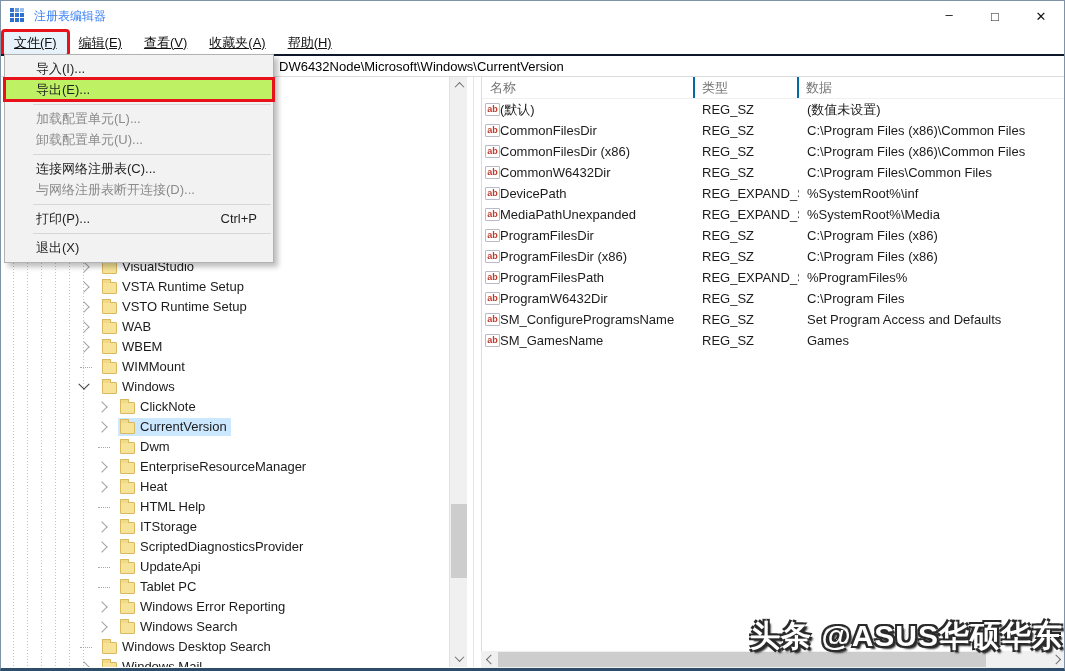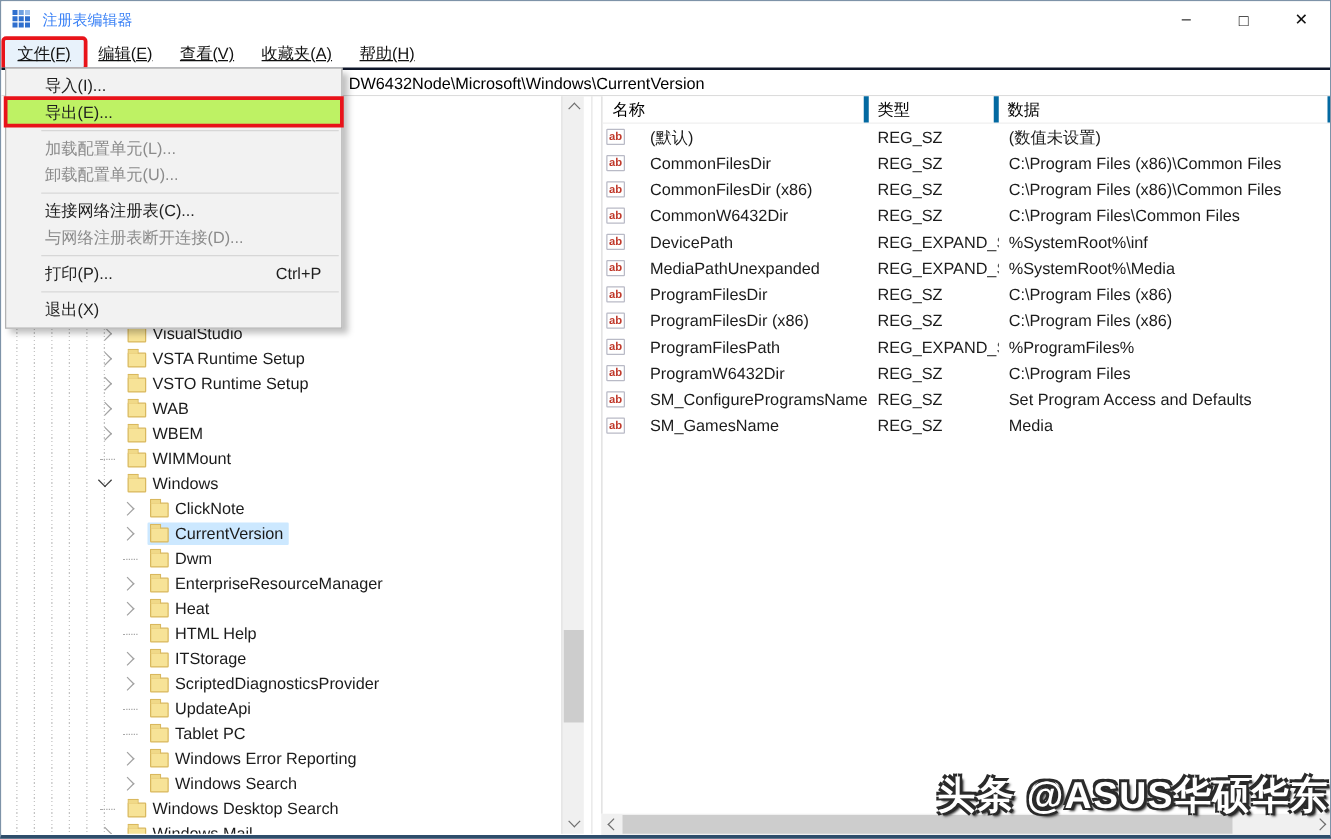--- a/index.html
+++ b/index.html
@@ -51,25 +51,25 @@
   .sarrow { width:7px; height:7px; border-top:1.5px solid #6e6e6e; border-right:1.5px solid #6e6e6e; }
   .up    { transform:rotate(-45deg) translate(-1px,1px); }
   .down  { transform:rotate(135deg) translate(-1px,1px); }
   .left  { transform:rotate(-135deg) translate(-1px,1px); }
   .right { transform:rotate(45deg) translate(-1px,1px); }
   .vthumb { position:absolute; left:1px; width:16px; background:#cdcdcd; }
   .pane-divider { position:absolute; left:472px; top:76px; width:1px; height:590px; background:#e5e5e5; }
   
   .listpane { position:absolute; left:480px; top:76px; width:585px; height:574px; background:#fff; border-left:1px solid #dcdcdc; }
   .lheader { display:grid; grid-template-columns:213px 104px 1fr; height:22px; border-bottom:1px solid #f0f0f0; }
-  .lheader .hcell { display:flex; align-items:center; font-size:13px; color:#000000; border-right:4px solid #0369a1; padding-left:8px; }
+  .lheader .hcell { display:flex; align-items:center; font-size:13px; color:#737373; border-right:2px solid #0369a1; padding-left:8px; }
   .lheader .hcell:nth-child(2),.lheader .hcell:nth-child(3){ padding-left:7px; }
   .lrow { display:grid; grid-template-columns:213px 104px 1fr; height:21px; }
   .lrow .cell { display:flex; align-items:center; font-size:13px; white-space:nowrap; overflow:hidden; }
-  .lrow .name { padding-left:3px; gap:20px; }
+  .lrow .name { padding-left:3px; gap:0; }
   .lrow .type { padding-left:7px; }
   .lrow .data { padding-left:8px; }
   .ab-icon { flex:0 0 auto; width:15px; height:13px; background:#fff; border:1px solid #b9bac6; border-radius:1px;
     color:#c0392b; font-size:9px; font-weight:bold; line-height:11px; text-align:center; font-family:"Liberation Sans",sans-serif; }
   
   .hscroll { position:absolute; left:480px; top:650px; width:585px; height:17px; background:#f0f0f0; }
   .hbtn { position:absolute; top:0; width:17px; height:17px; display:flex; align-items:center; justify-content:center; }
   .hthumb { position:absolute; top:1px; height:15px; background:#cdcdcd; }
   
   .filemenu { position:absolute; left:3px; top:53px; width:270px; background:#f2f2f2; border:1px solid #b2b2b2;
@@ -388,21 +388,21 @@
         </div>
     <div class="cell type">REG_SZ</div>
     <div class="cell data">Set Program Access and Defaults</div>
   </div>
       <div class="lrow">
     <div class="cell name">
           <span class="ab-icon">ab</span>
           <span class="vname">SM_GamesName</span>
         </div>
     <div class="cell type">REG_SZ</div>
-    <div class="cell data">Media</div>
+    <div class="cell data">Games</div>
   </div>
     </div>
 </div>
 
 <div class="hscroll">
   <div class="hbtn" style="left:0">
       <span class="sarrow left"></span>
     </div>
   <div class="hthumb" style="left:17px;width:488px"></div>
   <div class="hbtn" style="right:0">

